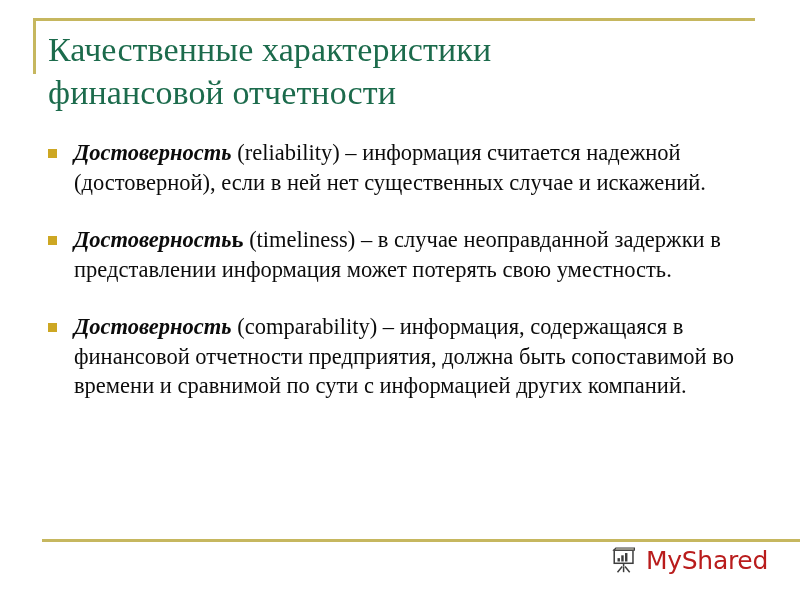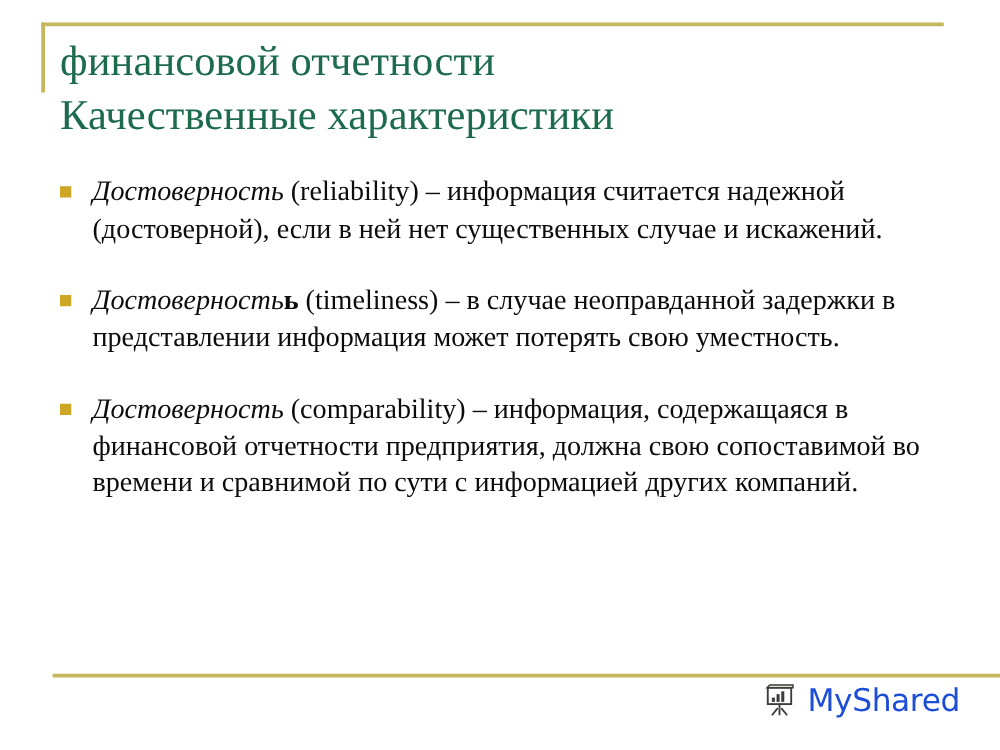--- a/index.html
+++ b/index.html
@@ -86,21 +86,21 @@
     position: absolute;
     left: 4px;
     top: 11px;
     width: 9px;
     height: 9px;
     background: #cda723;
     display: block;
   }
 
   .term {
-    font-weight: normal;
+    font-weight: bold;
     font-style: italic;
   }
   .term-tail {
     font-weight: bold;
     font-style: normal;
   }
 
   
   .logo {
     position: absolute;
@@ -111,53 +111,53 @@
     gap: 6px;
   }
   .logo-icon {
     width: 30px;
     height: 30px;
     display: block;
   }
   .logo-text {
     font-family: "DejaVu Sans", "Liberation Sans", sans-serif;
     font-size: 25px;
-    color: #1d4ed8;
+    color: #b91c1c;
     letter-spacing: -0.3px;
     line-height: 1;
   }
 </style>
 </head>
 <body>
 
 <div class="slide">
 
   <div class="rule-top"></div>
   <div class="rule-left"></div>
 
   <h1 class="title">
+    <span class="tline">Качественные характеристики</span>
     <span class="tline">финансовой отчетности</span>
-    <span class="tline">Качественные характеристики</span>
   </h1>
 
   <ul class="body-list">
 
     <li class="bullet-item">
       <span class="bullet-marker"></span>
       <span class="term">Достоверность</span><span class="term-tail"></span><span> (reliability) – информация считается надежной (достоверной), если в ней нет существенных случае и искажений.</span>
     </li>
 
     <li class="bullet-item">
       <span class="bullet-marker"></span>
       <span class="term">Достоверность</span><span class="term-tail">ь</span><span> (timeliness) – в случае неоправданной задержки в представлении информация может потерять свою уместность.</span>
     </li>
 
     <li class="bullet-item">
       <span class="bullet-marker"></span>
-      <span class="term">Достоверность</span><span class="term-tail"></span><span> (comparability) – информация, содержащаяся в финансовой отчетности предприятия, должна свою сопоставимой во времени и сравнимой по сути с информацией других компаний.</span>
+      <span class="term">Достоверность</span><span class="term-tail"></span><span> (comparability) – информация, содержащаяся в финансовой отчетности предприятия, должна быть сопоставимой во времени и сравнимой по сути с информацией других компаний.</span>
     </li>
 
   </ul>
 
   <div class="rule-bottom"></div>
 
   <div class="logo">
     <span class="logo-icon">
       <svg viewBox="0 0 32 32" width="30" height="30" aria-hidden="true">
 

